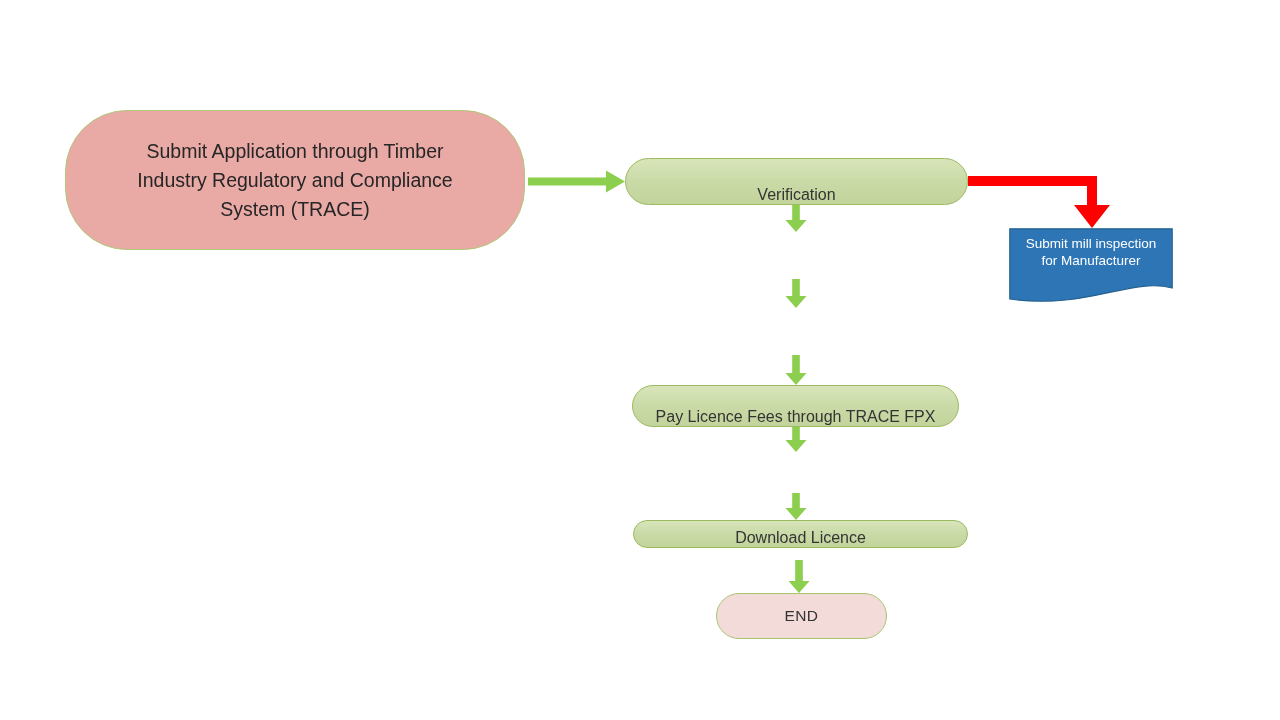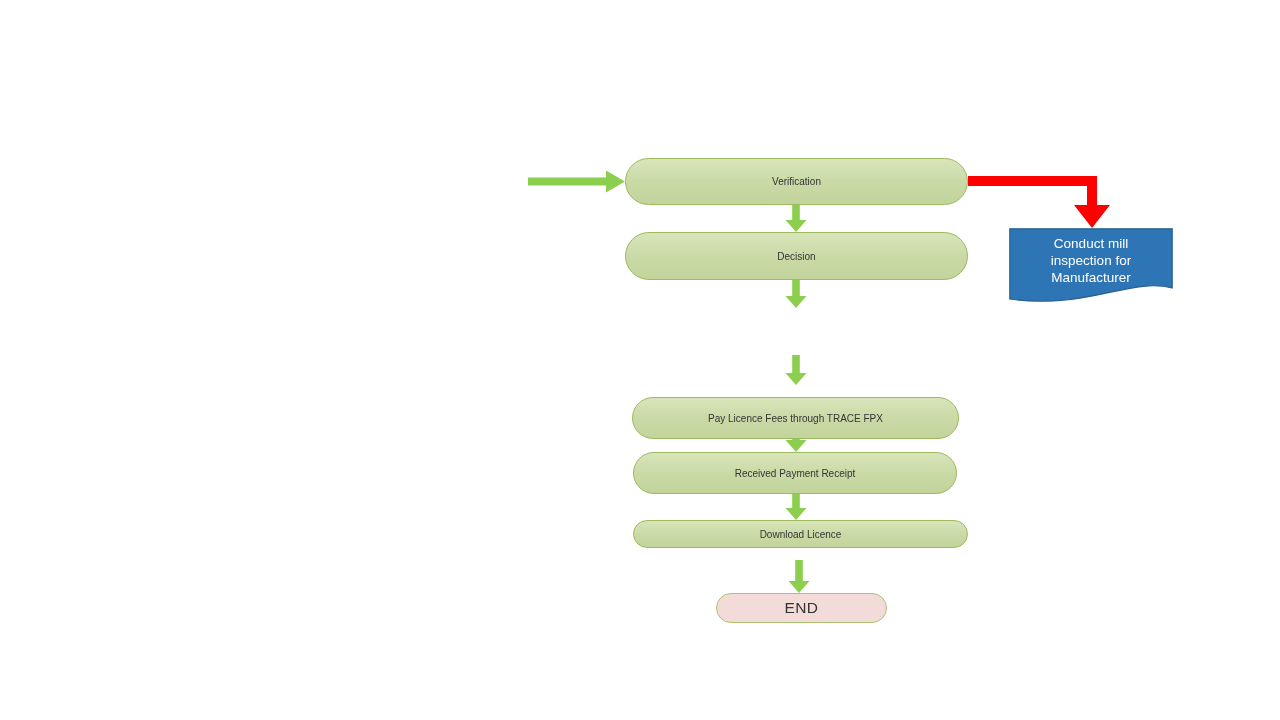--- a/index.html
+++ b/index.html
@@ -33,30 +33,31 @@
     border-radius: 62px;
     font-size: 19.5px;
     line-height: 29px;
     color: #262626;
     padding: 0 52px;
   }
   .pill {
     background: linear-gradient(180deg, #d8e5ba 0%, #cbdba8 45%, #c2d39b 100%);
     border: 1.5px solid #9cba5e;
     border-radius: 999px;
-    font-size: 10px;
+    font-size: 16px;
+    align-items: flex-end;
   }
   .pill-verification { left: 625px; top: 158px; width: 343px; height: 47px; }
   .pill-decision     { left: 625px; top: 232px; width: 343px; height: 48px; }
   .pill-advice       { left: 625px; top: 308px; width: 343px; height: 48px; }
-  .pill-payfees      { left: 632px; top: 385px; width: 327px; height: 42px; margin-top: 12px; }
+  .pill-payfees      { left: 632px; top: 385px; width: 327px; height: 42px; }
   .pill-receipt      { left: 633px; top: 452px; width: 324px; height: 42px; }
   .pill-download     { left: 633px; top: 520px; width: 335px; height: 28px; }
   .end-node {
-    left: 716px; top: 593px; width: 171px; height: 30px;
+    left: 716px; top: 593px; width: 171px; height: 46px;
     background: #f2dbd9;
     border: 1.5px solid #a9c46f;
     border-radius: 23px;
     font-size: 15.5px;
     letter-spacing: 0.4px;
   }
   .document-node {
     position: absolute;
     left: 1009px; top: 228px; width: 164px; height: 78px;
   }
@@ -108,48 +109,45 @@
         <polygon points="788.5,581 809.5,581 799,593"></polygon>
       </g>
     </g>
 
     <g>
       <path d="M968,181 H1092 V206" fill="none" stroke-width="10" stroke="#fe0000"></path>
       <polygon points="1074,205 1110,205 1092,228" fill="#fe0000"></polygon>
     </g>
   </svg>
 
+  <div class="node start-node">
+    <span>Submit Application through Timber Industry Regulatory and Compliance System (TRACE)</span>
+  </div>
 
   <div class="node pill pill-verification">
     <span>Verification</span>
   </div>
 
-  <div class="node pill pill-decision">
-    <span>Decision</span>
-  </div>
 
 
   <div class="node pill pill-payfees">
     <span>Pay Licence Fees through  TRACE FPX</span>
   </div>
 
-  <div class="node pill pill-receipt">
-    <span>Received Payment Receipt</span>
-  </div>
 
   <div class="node pill pill-download">
     <span>Download Licence</span>
   </div>
 
   <div class="node end-node">
     <span>END</span>
   </div>
 
   <div class="document-node">
     <svg width="164" height="78" viewBox="0 0 164 78" xmlns="http://www.w3.org/2000/svg">
       <path d="M0.8,0.8 H163.2 V60 C122,49 78,82 0.8,71 Z" stroke-width="1.2" stroke="#24618f" fill="#2e75b6"></path>
     </svg>
     <div class="doc-text">
-      <span>Conduct mill inspection for Manufacturer</span>
+      <span>Submit mill inspection for Manufacturer</span>
     </div>
   </div>
 
 </div>
 
 </body></html>

